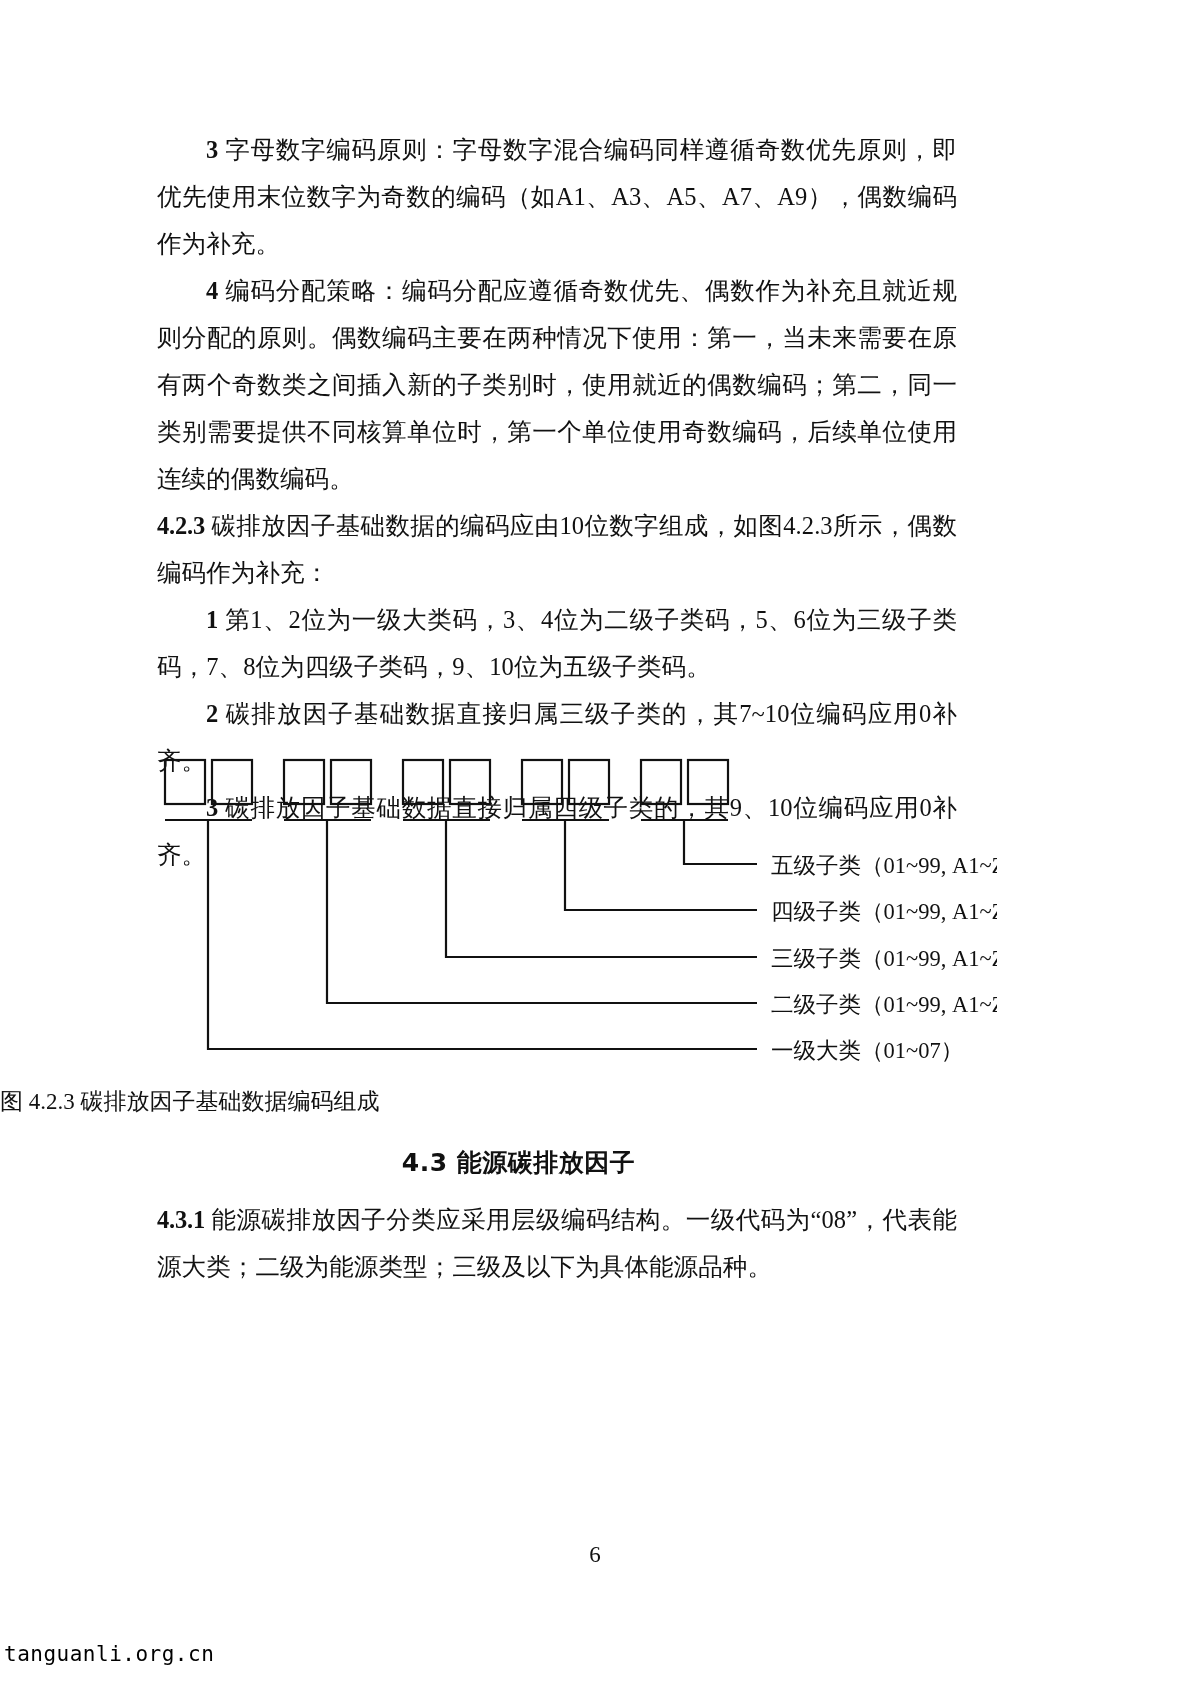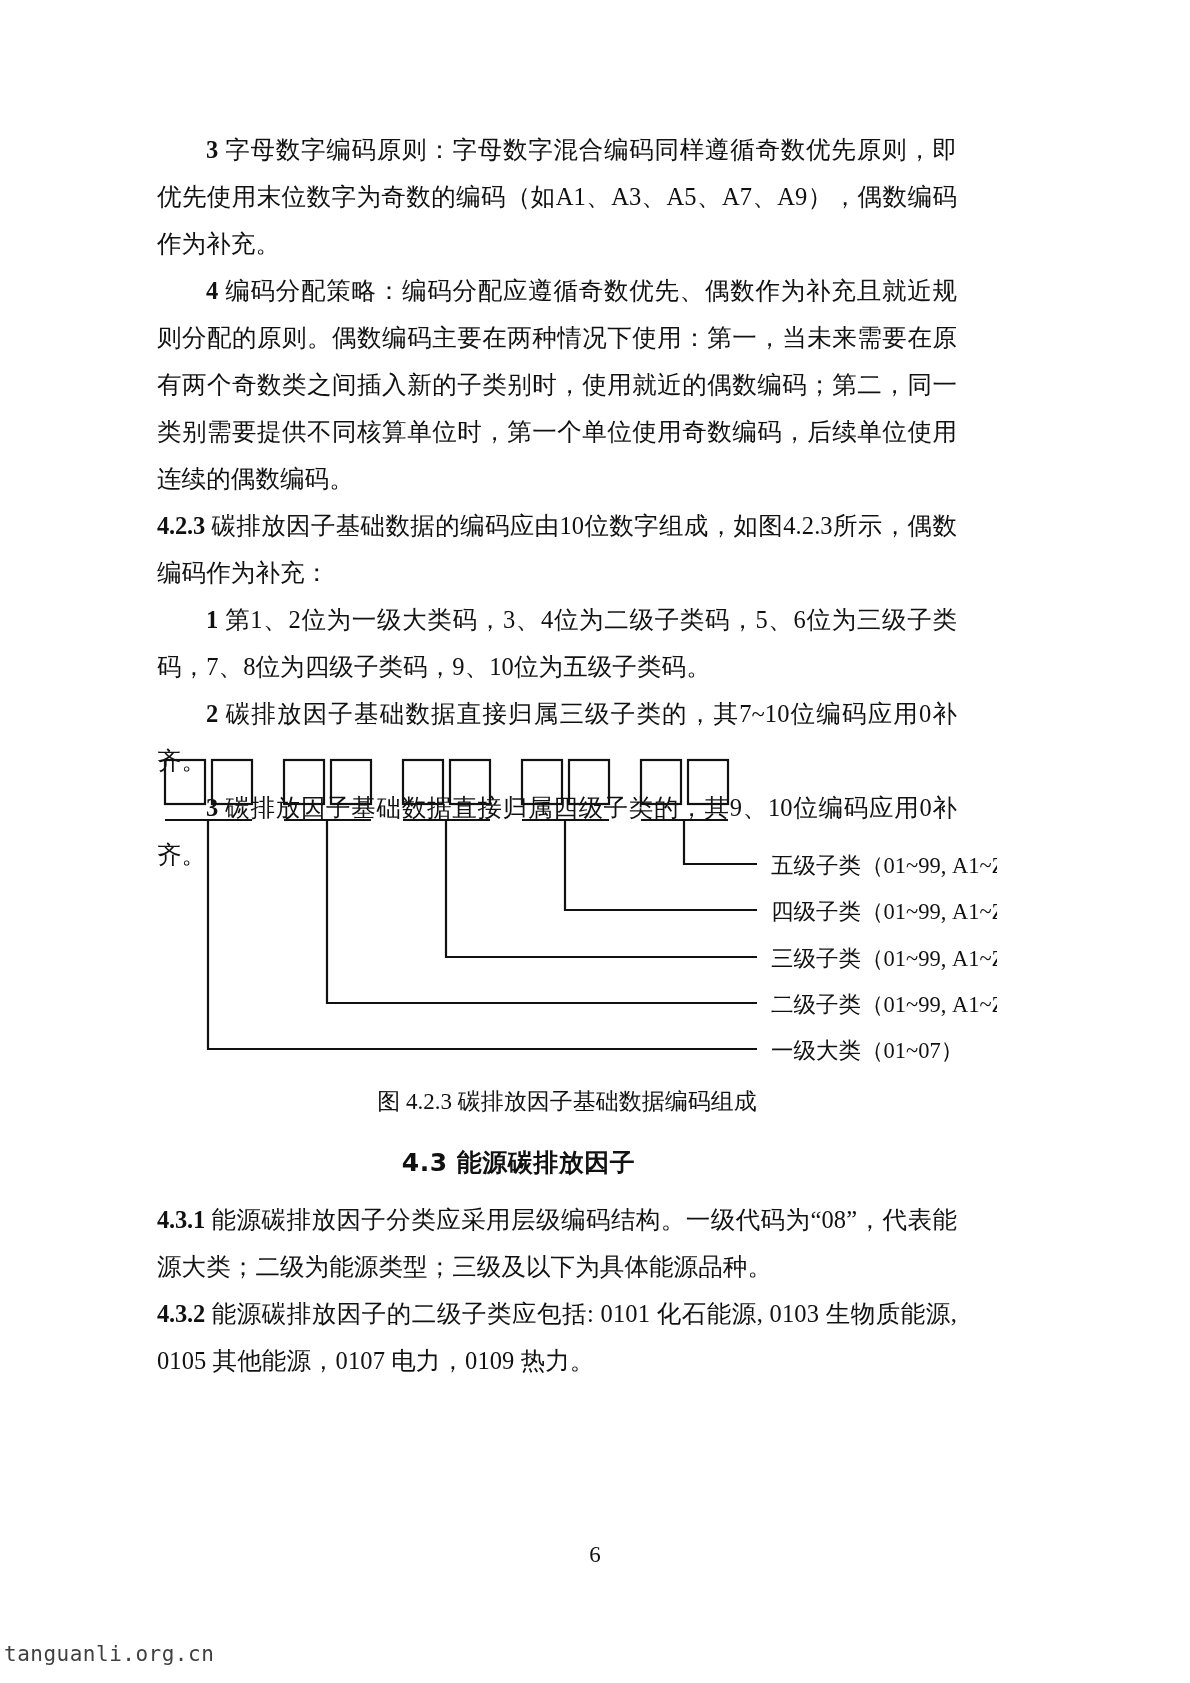--- a/index.html
+++ b/index.html
@@ -65,21 +65,21 @@
   }
   .figure svg {
     display: block;
   }
 
   .fig-caption {
     position: absolute;
     left: 0;
     top: 1085px;
     width: 1134px;
-    text-align: center;
+    text-align: left;
     font-size: 23px;
     line-height: 34px;
   }
 
   
   .section-heading {
     position: absolute;
     left: 0;
     top: 1146px;
     width: 1037px;
@@ -108,21 +108,21 @@
   }
 
   
   .watermark {
     position: absolute;
     left: 4px;
     top: 1642px;
     font-family: "DejaVu Sans Mono", "Liberation Mono", monospace;
     font-size: 21px;
     letter-spacing: 0.5px;
-    color: #404040;
+    color: #000000;
   }
 </style>
 </head>
 <body>
 
 <div class="page">
 
   <div class="content">
 
 
@@ -204,24 +204,20 @@
 
   <div class="section-heading">4.3  能源碳排放因子</div>
 
   <div class="content2">
 
     <p class="clause">
       <span class="sec">4.3.1</span>
       <span>能源碳排放因子分类应采用层级编码结构。一级代码为“08”，代表能源大类；二级为能源类型；三级及以下为具体能源品种。</span>
     </p>
 
-    <p class="clause">
-      <span class="sec">4.3.2</span>
-      <span>能源碳排放因子的二级子类应包括: 0101 化石能源, 0103 生物质能源, 0105 其他能源，0107 电力，0109 热力。</span>
-    </p>
 
 
   </div>
 
   <div class="page-number">6</div>
   <div class="watermark">tanguanli.org.cn</div>
 
 </div>
 
 </body></html>

